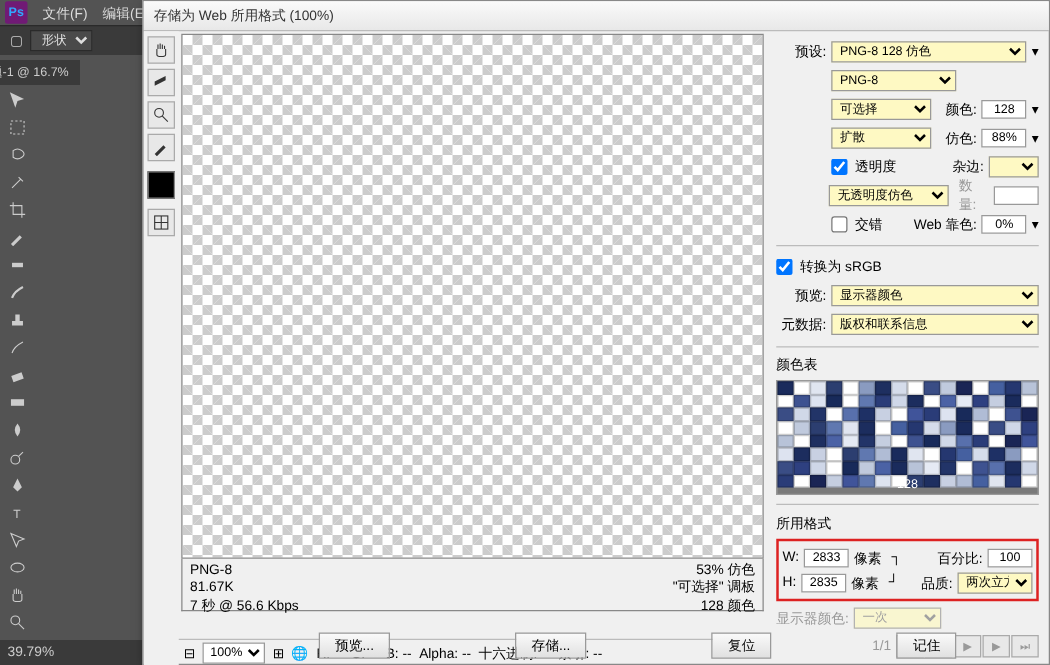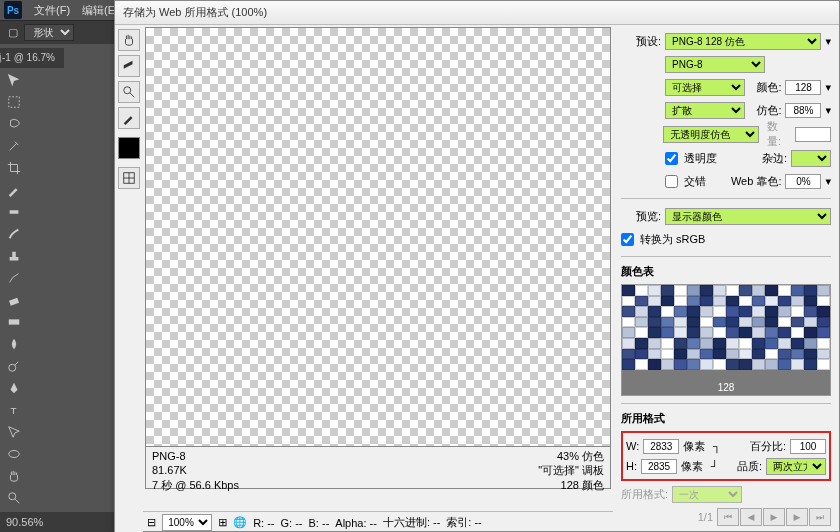--- a/index.html
+++ b/index.html
@@ -1,18 +1,18 @@
 <!DOCTYPE html>
 <html><head>
 <meta charset="utf-8">
 <style>
 * { margin: 0; padding: 0; box-sizing: border-box; font-family: "Microsoft YaHei", Arial, sans-serif; font-size: 11px; }
 body { background: #535353; width: 840px; height: 532px; overflow: hidden; position: relative; }
 .menubar { background: #535353; height: 20px; display: flex; align-items: center; padding-left: 4px; color: #ddd; gap: 12px; }
-.ps-logo { width: 18px; height: 18px; background: #0f172a; color: #31a8ff; display: flex; align-items: center; justify-content: center; font-weight: bold; font-size: 10px; border-radius: 2px; text-align: right; }
+.ps-logo { width: 18px; height: 18px; background: #701a75; color: #31a8ff; display: flex; align-items: center; justify-content: center; font-weight: bold; font-size: 10px; border-radius: 2px; text-align: right; }
 .toolbar-top { background: #3a3a3a; height: 24px; display: flex; align-items: center; padding-left: 8px; color: #ccc; gap: 6px; border-top: 1px solid #2a2a2a; }
 .shape-dd { background: #4a4a4a; border: 1px solid #2a2a2a; color: #ddd; padding: 1px 4px; width: 50px; font-size: 10px; }
 .main-area { display: flex; height: 488px; }
 .left-tools { width: 28px; background: #535353; display: flex; flex-direction: column; align-items: center; padding-top: 4px; gap: 2px; }
 .tool-btn { width: 22px; height: 20px; display: flex; align-items: center; justify-content: center; color: #ccc; cursor: pointer; }
 .tool-btn svg { width: 14px; height: 14px; }
 .doc-tab { background: #3a3a3a; color: #ccc; padding: 3px 8px; font-size: 10px; width: 100px; }
 .dialog { position: absolute; left: 114px; top: 0; width: 726px; height: 532px; background: #f0f0f0; border: 1px solid #888; box-shadow: 2px 2px 8px rgba(0,0,0,0.5); }
 .dialog-title { background: linear-gradient(#fafafa, #e8e8e8); height: 24px; display: flex; align-items: center; padding-left: 8px; color: #333; border-bottom: 1px solid #bbb; }
 .dialog-body { display: flex; height: 508px; }
@@ -28,29 +28,29 @@
 .canvas { width: 100%; height: 420px; border: 1px solid #888; background-image:
   linear-gradient(45deg, #ccc 25%, transparent 25%), linear-gradient(-45deg, #ccc 25%, transparent 25%),
   linear-gradient(45deg, transparent 75%, #ccc 75%), linear-gradient(-45deg, transparent 75%, #ccc 75%);
   background-size: 16px 16px; background-position: 0 0, 0 8px, 8px -8px, -8px 0; background-color: #fff; }
 .canvas-info { height: 42px; border: 1px solid #888; border-top: none; padding: 2px 6px; display: flex; justify-content: space-between; line-height: 1.3; }
 .preview-bottom { height: 22px; display: flex; align-items: center; gap: 6px; padding: 0 4px; border-top: 1px solid #bbb; }
 .zoom-sel { width: 50px; border: 1px solid #999; background: #fff; padding: 1px; font-size: 10px; }
 .right-panel { flex: 1; padding: 6px 8px; display: flex; flex-direction: column; gap: 3px; overflow: hidden; }
 .row { display: flex; align-items: center; gap: 4px; min-height: 20px; }
 .lbl { width: 40px; text-align: right; }
-.sel { border: 1px solid #999; background: #bef264; padding: 1px 2px; font-size: 10px; }
+.sel { border: 1px solid #999; background: #fef9c3; padding: 1px 2px; font-size: 10px; }
 .num { width: 36px; border: 1px solid #999; background: #fff; padding: 1px; font-size: 10px; text-align: center; }
 .cb { margin-right: 2px; }
 .divider { height: 1px; background: #bbb; margin: 4px 0; }
 .color-table { border: 1px solid #999; background: #7a7a7a; height: 150px; position: relative; }
 .ct-grid { display: grid; grid-template-columns: repeat(16, 1fr); height: 85px; }
 .ct-cell { border: 0.5px solid rgba(0,0,0,0.2); }
 .ct-label { position: absolute; bottom: 2px; left: 50%; transform: translateX(-50%); color: #fff; font-size: 10px; }
-.section-title { font-weight: bold; margin-bottom: 2px; }
+.section-title { font-weight: normal; margin-bottom: 2px; }
 .img-size { border: 2px solid #d22; padding: 3px; }
 .btn { background: linear-gradient(#fafafa,#e0e0e0); border: 1px solid #999; padding: 2px 12px; cursor: pointer; }
 .dialog-buttons { position: absolute; bottom: 4px; left: 140px; right: 10px; display: flex; align-items: center; gap: 100px; }
 .nav-btns { display: flex; gap: 1px; }
 .nav-btn { width: 22px; height: 18px; border: 1px solid #aaa; background: #e8e8e8; display: flex; align-items: center; justify-content: center; font-size: 9px; }
 .status-bar { position: absolute; bottom: 0; left: 0; width: 114px; height: 20px; background: #3a3a3a; color: #ccc; font-size: 10px; display: flex; align-items: center; padding-left: 6px; }
 </style>
 </head>
 <body>
 
@@ -167,21 +167,21 @@
     <div class="tool-btn">
         <svg viewBox="0 0 16 16">
           <circle cx="6" cy="6" r="4" fill="none" stroke="#ccc"></circle>
           <path d="M9 9l5 5" stroke="#ccc"></path>
         </svg>
       </div>
   </div>
 </div>
 
 <div class="status-bar">
-  <span>90.56%</span>
+  <span>39.79%</span>
 </div>
 
 <div class="dialog">
   <div class="dialog-title">存储为 Web 所用格式 (100%)</div>
   <div class="dialog-body">
     <div class="preview-tools">
       <div class="ptool">
           <svg viewBox="0 0 16 16">
             <path d="M5 7v-4m2 4v-5m2 5v-4m2 4v-3m-7 3v5q0 2 4 2t4-2v-5" stroke="#333" fill="none"></path>
           </svg>
@@ -214,21 +214,21 @@
     <div class="preview-panel">
       <div class="canvas-wrap">
         <div class="canvas"></div>
         <div class="canvas-info">
           <div>
             <div>PNG-8</div>
             <div>81.67K</div>
             <div>7 秒 @ 56.6 Kbps</div>
           </div>
           <div style="text-align:right">
-            <div>43% 仿色</div>
+            <div>53% 仿色</div>
             <div>"可选择" 调板</div>
             <div>128 颜色</div>
           </div>
         </div>
       </div>
       <div class="preview-bottom">
         <span>⊟</span>
         <select class="zoom-sel"><option>100%</option></select>
         <span>⊞</span>
         <span>🌐</span>
@@ -262,50 +262,54 @@
       <div class="row">
         <span class="lbl"></span>
         <select class="sel" style="width:80px"><option>扩散</option></select>
         <span style="flex:1"></span>
         <span>仿色:</span>
         <input class="num" value="88%" style="">
         <span>▾</span>
       </div>
       <div class="row">
         <span class="lbl"></span>
+        <input type="checkbox" class="cb" checked="" style="">
+        <span>透明度</span>
+        <span style="flex:1"></span>
+        <span>杂边:</span>
+        <select class="sel" style="width:40px"><option></option></select>
+      </div>
+      <div class="row">
+        <span class="lbl"></span>
         <select class="sel" style="width:100px"><option>无透明度仿色</option></select>
         <span style="flex:1"></span>
         <span style="color:#999">数量:</span>
         <input class="num" disabled="" style="">
-      </div>
-      <div class="row">
-        <span class="lbl"></span>
-        <input type="checkbox" class="cb" checked="" style="">
-        <span>透明度</span>
-        <span style="flex:1"></span>
-        <span>杂边:</span>
-        <select class="sel" style="width:40px"><option></option></select>
       </div>
       <div class="row">
         <span class="lbl"></span>
         <input type="checkbox" class="cb" style="">
         <span>交错</span>
         <span style="flex:1"></span>
         <span>Web 靠色:</span>
         <input class="num" value="0%" style="">
         <span>▾</span>
       </div>
       <div class="divider"></div>
       <div class="row">
+        <input type="checkbox" class="cb" checked="" style="">
+        <span>转换为 sRGB</span>
+      </div>
+      <div class="row">
         <span class="lbl">预览:</span>
         <select class="sel" style="flex:1"><option>显示器颜色</option></select>
       </div>
       <div class="row">
-        <input type="checkbox" class="cb" checked="" style="">
-        <span>转换为 sRGB</span>
+        <span class="lbl">元数据:</span>
+        <select class="sel" style="flex:1"><option>版权和联系信息</option></select>
       </div>
       <div class="divider"></div>
       <div class="section-title">颜色表</div>
       <div class="color-table">
         <div class="ct-grid" id="ct-grid">
             <div class="ct-cell" style="background: rgb(26, 43, 92);"></div>
             <div class="ct-cell" style="background: rgb(255, 255, 255);"></div>
             <div class="ct-cell" style="background: rgb(224, 229, 240);"></div>
             <div class="ct-cell" style="background: rgb(44, 62, 112);"></div>
             <div class="ct-cell" style="background: rgb(255, 255, 255);"></div>
@@ -451,29 +455,35 @@
           <span>H:</span>
           <input class="num" value="2835" style="">
           <span>像素</span>
           <span style="margin-left:4px">┘</span>
           <span style="flex:1"></span>
           <span>品质:</span>
           <select class="sel" style="width:60px"><option>两次立方</option></select>
         </div>
       </div>
       <div class="row" style="color:#999">
-        <span>所用格式:</span>
+        <span>显示器颜色:</span>
         <select class="sel" style="width:70px" disabled=""><option>一次</option></select>
       </div>
       <div class="row" style="color:#999">
         <span style="flex:1"></span>
         <span>1/1</span>
         <div class="nav-btns">
           <div class="nav-btn">⏮</div>
           <div class="nav-btn">◀</div>
           <div class="nav-btn">▶</div>
           <div class="nav-btn">▶</div>
           <div class="nav-btn">⏭</div>
         </div>
       </div>
     </div>
   </div>
+  <div class="dialog-buttons">
+    <button class="btn">预览...</button>
+    <button class="btn">存储...</button>
+    <button class="btn">复位</button>
+    <button class="btn">记住</button>
+  </div>
 </div>
 
 </body></html>

